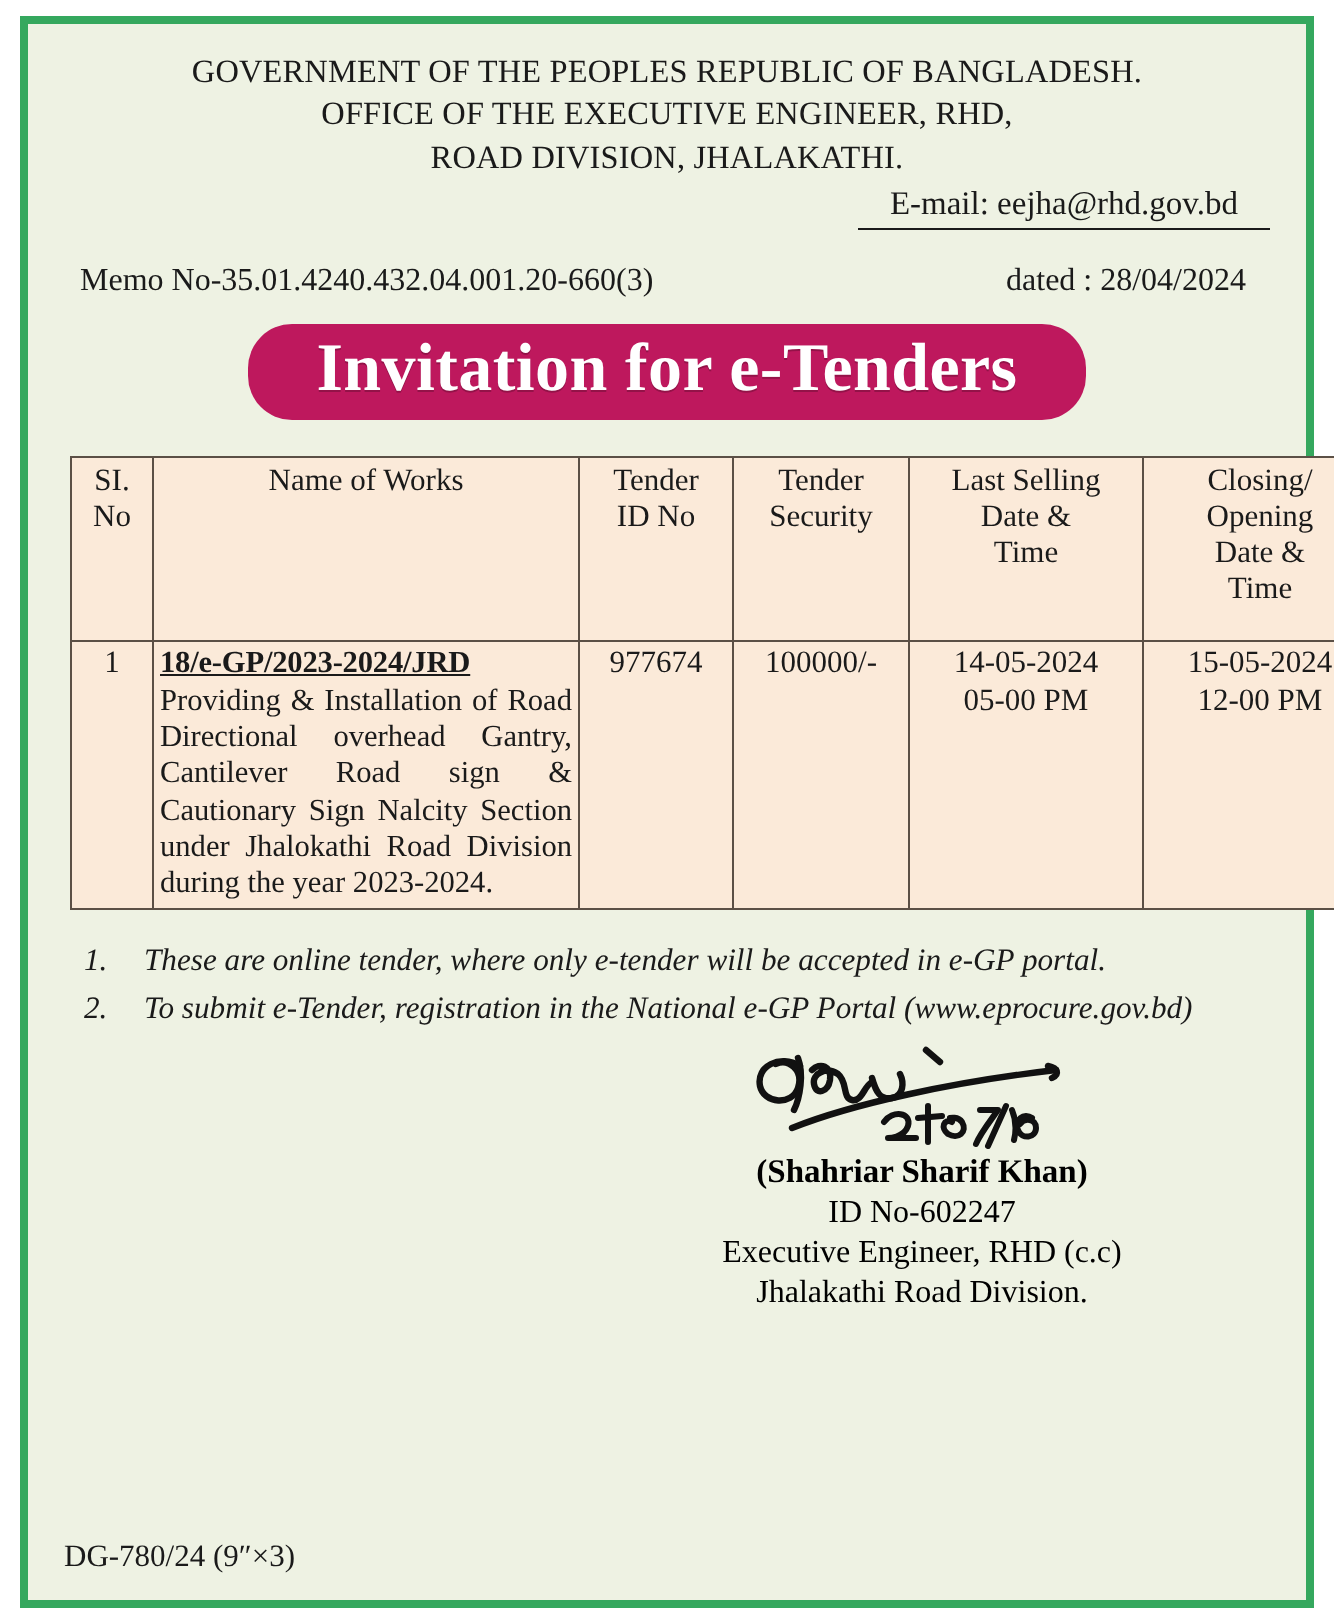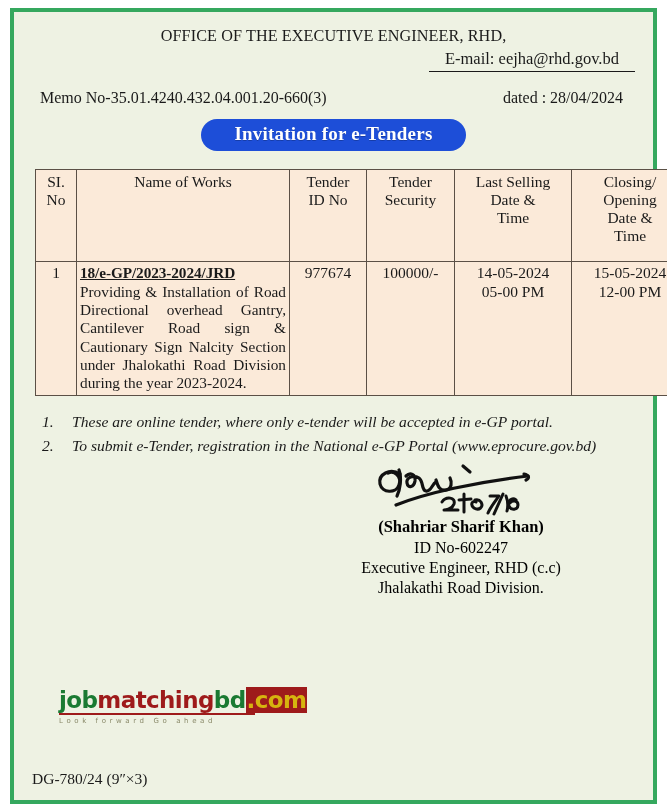--- a/index.html
+++ b/index.html
@@ -77,25 +77,25 @@
   .memo-spacer { flex: 1 1 auto; }
   .memo-date { white-space: nowrap; padding-right: 4px; }
 
   
   .banner-wrap {
     margin-top: 12px;
     display: flex;
     justify-content: center;
   }
   .banner {
-    background: #1d4ed8;
+    background: #be185d;
     color: #ffffff;
     border-radius: 22px;
     padding: 5px 34px 7px 34px;
-    font-size: 19px;
+    font-size: 34px;
     font-weight: bold;
     line-height: 1.08;
     letter-spacing: 0.2px;
     text-shadow: 0 1px 0 rgba(0,0,0,0.22);
     white-space: nowrap;
   }
 
   
   .tbl-wrap {
     margin-top: 14px;
@@ -270,21 +270,23 @@
   }
 </style>
 </head>
 <body>
 
 <div class="page">
   <div class="notice">
     <div class="inner">
 
       <div class="org-block">
+        <div class="org-line l1">GOVERNMENT OF THE PEOPLES REPUBLIC OF BANGLADESH.</div>
         <div class="org-line l2">OFFICE OF THE EXECUTIVE ENGINEER, RHD,</div>
+        <div class="org-line l3">ROAD DIVISION, JHALAKATHI.</div>
         <div class="email-wrap">
           <span class="email-line">E-mail: eejha@rhd.gov.bd</span>
         </div>
       </div>
 
       <div class="memo-row">
         <span class="memo-no">Memo No-35.01.4240.432.04.001.20-660(3)</span>
         <span class="memo-spacer"></span>
         <span class="memo-date">dated : 28/04/2024</span>
       </div>
@@ -380,23 +382,18 @@
               </g>
             </svg>
           </div>
           <div class="sig-name">(Shahriar Sharif Khan)</div>
           <div class="sig-line">ID No-602247</div>
           <div class="sig-line">Executive Engineer, RHD (c.c)</div>
           <div class="sig-line">Jhalakathi Road Division.</div>
         </div>
       </div>
 
-      <div class="logo">
-        <div class="logo-text"><span class="g1">job</span><span class="r1">matching</span><span class="g2">bd</span><span class="dot">.com</span></div>
-        <div class="logo-rule"></div>
-        <div class="logo-tag">Look forward Go ahead</div>
-      </div>
 
       <div class="dg">DG-780/24 (9″×3)</div>
 
     </div>
   </div>
 </div>
 
 </body></html>

